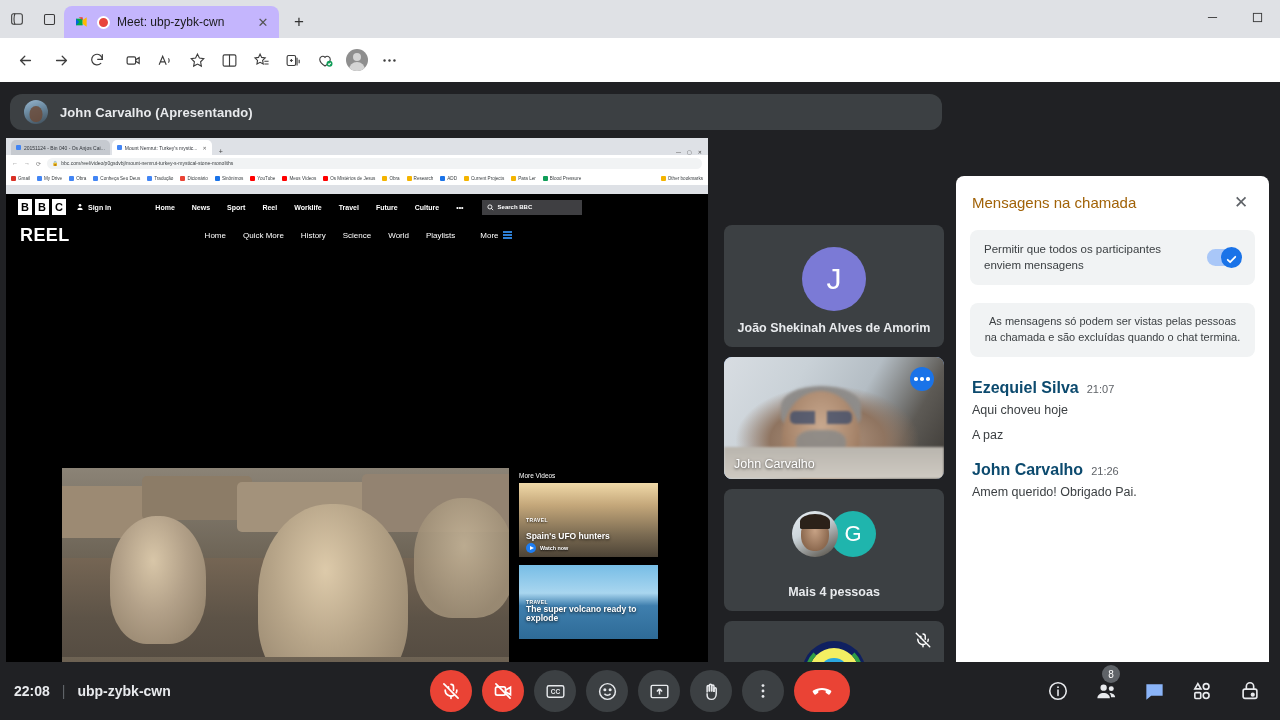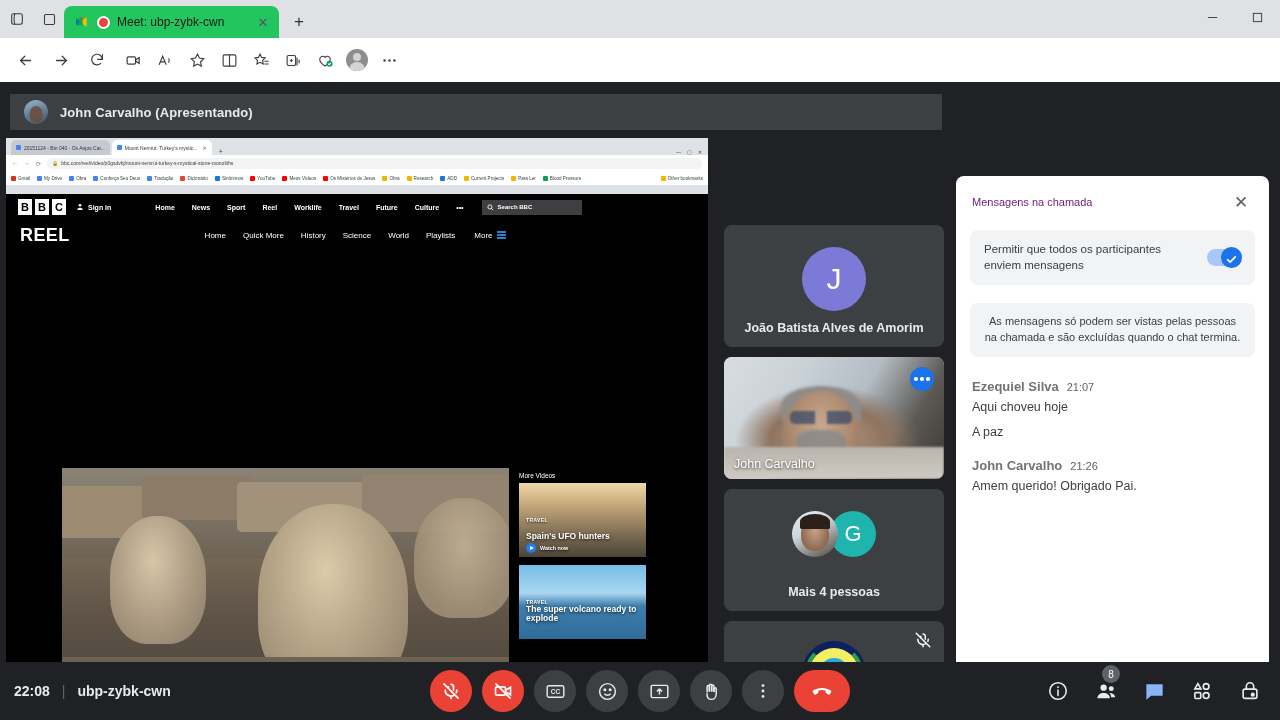--- a/index.html
+++ b/index.html
@@ -9,21 +9,21 @@
     background: #000;
   }
   #root { position: relative; width: 1280px; height: 720px; background: #000; }
 
   
   .browser-chrome { position: absolute; left:0; top:0; width:1280px; height:82px; background:#fff; }
   .titlebar { position:relative; height:38px; background:#dfe1e5; display:flex; align-items:flex-end; }
   .tb-left-icons { display:flex; align-items:center; height:38px; padding:0 6px 0 8px; gap:14px; }
   .tb-icon { width:18px; height:18px; color:#3b3b3b; display:flex; align-items:center; justify-content:center; }
   .tab {
-    position:relative; height:32px; min-width:215px; background:#22c55e;
+    position:relative; height:32px; min-width:215px; background:#c4b5fd;
     border-radius:8px 8px 0 0; display:flex; align-items:center; gap:7px;
     padding:0 8px 0 10px; font-size:12px; color:#1a1a1a;
   }
   .tab-favicon { width:16px; height:16px; flex:none; position:relative; }
   .tab-rec { width:13px; height:13px; border-radius:50%; background:#e8453c; border:2px solid #fff; flex:none;
              box-shadow:0 0 0 1px #e8453c inset; }
   .tab-title { flex:1; white-space:nowrap; overflow:hidden; text-overflow:ellipsis; font-size:12px; }
   .tab-close { width:16px; height:16px; display:flex; align-items:center; justify-content:center; color:#555; font-size:13px; }
   .new-tab { width:28px; height:28px; margin-left:6px; margin-bottom:2px; display:flex; align-items:center; justify-content:center;
              color:#333; font-size:17px; font-weight:300; }
@@ -45,21 +45,21 @@
                        background:#d4d4d4; transform:translateX(-50%); }
   .nr-avatar::after { content:""; position:absolute; left:50%; top:13px; width:16px; height:12px; border-radius:8px 8px 0 0;
                       background:#d4d4d4; transform:translateX(-50%); }
 
   
   .meet { position:absolute; left:0; top:82px; width:1280px; height:638px; background:#202124; }
 
   
   .presenter-banner {
     position:absolute; left:10px; top:12px; width:932px; height:36px; background:#3c4043;
-    border-radius:0; display:flex; align-items:center; gap:12px; padding:0 14px;
+    border-radius:12px; display:flex; align-items:center; gap:12px; padding:0 14px;
   }
   .pb-avatar { width:24px; height:24px; border-radius:50%; overflow:hidden; flex:none;
                background:linear-gradient(160deg,#9ab8d0 0%,#6d8ca3 40%,#3e4c57 100%); position:relative; }
   .pb-avatar::after { content:""; position:absolute; left:50%; top:6px; width:13px; height:16px; border-radius:50% 50% 45% 45%;
                       background:#6b4b3a; transform:translateX(-50%); opacity:.85; }
   .pb-text { color:#e8eaed; font-size:13px; font-weight:600; letter-spacing:.1px; }
 
   
   .stage { position:absolute; left:6px; top:56px; width:702px; height:568px; background:#000; overflow:hidden; }
 
@@ -108,21 +108,21 @@
   .hero-sky { position:absolute; left:0; top:0; width:100%; height:36%;
               background:linear-gradient(180deg,#8b8376 0%,#6d6456 100%); }
   .rock { position:absolute; background:#8a7a66; border-radius:5px; }
   .statue { position:absolute; border-radius:48% 48% 38% 38%; }
   .play-badge { position:absolute; left:16px; bottom:10px; color:#fff; }
   .play-tri { width:0;height:0;border-left:13px solid #fff;border-top:8px solid transparent;border-bottom:8px solid transparent; }
   .play-dur { font-size:6px; margin-top:3px; letter-spacing:.3px; }
 
   .more-videos-col { position:absolute; left:513px; top:278px; width:143px; }
   .mv-title { color:#fff; font-size:6.5px; margin-bottom:4px; font-weight:500; }
-  .mv-card { position:relative; width:127px; height:74px; margin-bottom:8px; overflow:hidden; }
+  .mv-card { position:relative; width:139px; height:74px; margin-bottom:8px; overflow:hidden; }
   .mv-cat { position:absolute; left:7px; bottom:34px; color:#fff; font-size:5px; font-weight:bold; letter-spacing:.4px;
             text-shadow:0 1px 2px rgba(0,0,0,.8); }
   .mv-head { position:absolute; left:7px; bottom:16px; right:6px; color:#fff; font-size:8.5px; font-weight:bold; line-height:1.05;
              text-shadow:0 1px 3px rgba(0,0,0,.85); }
   .mv-watch { position:absolute; left:7px; bottom:4px; display:flex; align-items:center; gap:4px; }
   .mv-play { width:10px; height:10px; border-radius:50%; background:#1d7df2; display:flex; align-items:center; justify-content:center; }
   .mv-play::after { content:""; width:0;height:0;border-left:4px solid #fff;border-top:2.5px solid transparent;border-bottom:2.5px solid transparent; margin-left:1px; }
   .mv-watch span { color:#fff; font-size:5.4px; font-weight:bold; text-shadow:0 1px 2px #000; }
 
   
@@ -169,35 +169,35 @@
   .church-inner { width:50px; height:50px; border-radius:50%; background:#f3ef62;
                   display:flex; align-items:center; justify-content:center; position:relative; }
   .church-core { width:30px; height:30px; border-radius:50%; background:#2aa8e0; display:flex; align-items:center; justify-content:center; }
   .grape { width:15px; height:17px; border-radius:45% 45% 50% 50%; background:#8e2f8e; }
   .wreath { position:absolute; inset:-4px; border-radius:50%; border:4px solid #2f9e44; border-top-color:transparent; }
 
   
   .chat-panel { position:absolute; left:956px; top:94px; width:313px; height:568px; background:#fff;
                 border-radius:8px; display:flex; flex-direction:column; overflow:hidden; }
   .chat-head { height:52px; display:flex; align-items:center; padding:0 16px; flex:none; }
-  .chat-title { flex:1; font-size:11px; color:#701a75; }
+  .chat-title { flex:1; font-size:15px; color:#a16207; }
   .chat-close { width:24px; height:24px; display:flex; align-items:center; justify-content:center; color:#5f6368; font-size:17px; }
   .chat-toggle-row { margin:2px 14px 0; background:#f1f3f4; border-radius:8px; padding:12px 14px;
                      display:flex; align-items:center; gap:24px; }
   .ctr-label { flex:1; font-size:11.5px; color:#3c4043; line-height:1.35; }
   .toggle { width:34px; height:17px; border-radius:10px; background:#a9c7f8; position:relative; flex:none; }
   .toggle::after { content:""; position:absolute; right:-1px; top:-2px; width:21px; height:21px; border-radius:50%;
                    background:#1a73e8; display:block; }
   .toggle .chk { position:absolute; right:3px; top:4px; z-index:2; width:13px; height:13px; color:#fff; }
   .chat-notice { margin:18px 14px 0; background:#f1f3f4; border-radius:8px; padding:11px 14px;
                  font-size:11px; color:#3c4043; text-align:center; line-height:1.45; }
   .messages { flex:1; overflow:hidden; padding:22px 16px 0; }
   .msg-group { margin-bottom:18px; }
   .msg-head { display:flex; align-items:baseline; gap:8px; margin-bottom:5px; }
-  .msg-author { font-size:13px; font-weight:bold; color:#737373; }
+  .msg-author { font-size:16px; font-weight:bold; color:#0c4a6e; }
   .msg-time { font-size:11px; color:#5f6368; }
   .msg-body { font-size:12.5px; color:#3c4043; margin-bottom:9px; line-height:1.3; }
   .chat-input-wrap { flex:none; padding:10px 14px 16px; }
   .chat-input { height:40px; background:#f1f3f4; border-radius:20px; display:flex; align-items:center;
                 padding:0 14px 0 18px; gap:8px; }
   .chat-input input { flex:1; border:none; outline:none; background:transparent; font-size:12.5px; color:#3c4043;
                       font-family:"Liberation Sans", sans-serif; }
   .chat-input input::placeholder { color:#80868b; }
   .send-icon { width:22px; height:22px; color:#5f6368; flex:none; }
 
@@ -490,21 +490,21 @@
         <div class="reel-bar">
           <div class="reel-logo">REEL</div>
           <div class="reel-nav" id="reel-nav">
               <a href="#">Home</a>
               <a href="#">Quick More</a>
               <a href="#">History</a>
               <a href="#">Science</a>
               <a href="#">World</a>
               <a href="#">Playlists</a>
             </div>
-          <div class="reel-more" style="margin-left:19px;">
+          <div class="reel-more" style="margin-left:25px;">
             <span>More</span>
             <span class="hamburger">
                 <i></i>
                 <i></i>
                 <i></i>
               </span>
           </div>
         </div>
 
         <div class="hero">
@@ -540,21 +540,21 @@
           </div>
         </div>
 
       </div>
     </div>
 
     <div class="tiles">
 
       <div class="tile">
         <div class="tile-avatar" style="background:#7b7ad6;">J</div>
-        <div class="tile-name-center">João Batista Alves de Amorim</div>
+        <div class="tile-name-center">João Shekinah Alves de Amorim</div>
       </div>
 
       <div class="tile selected">
         <div class="cam-feed">
           <div class="cam-hair"></div>
           <div class="cam-face"></div>
           <div class="cam-glass"></div>
           <div class="cam-beard"></div>
           <div class="cam-shirt"></div>
         </div>

